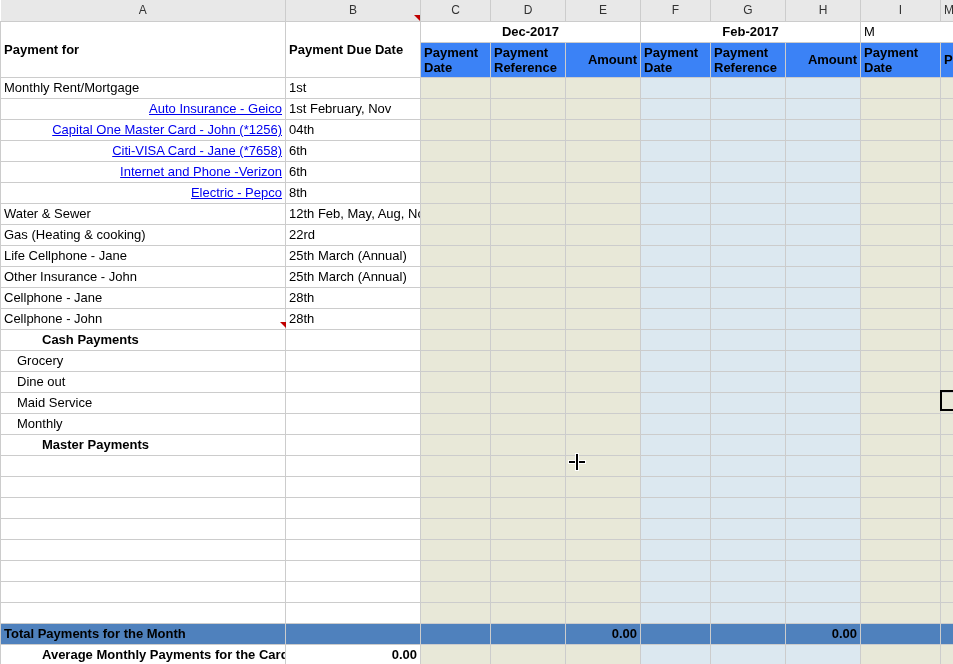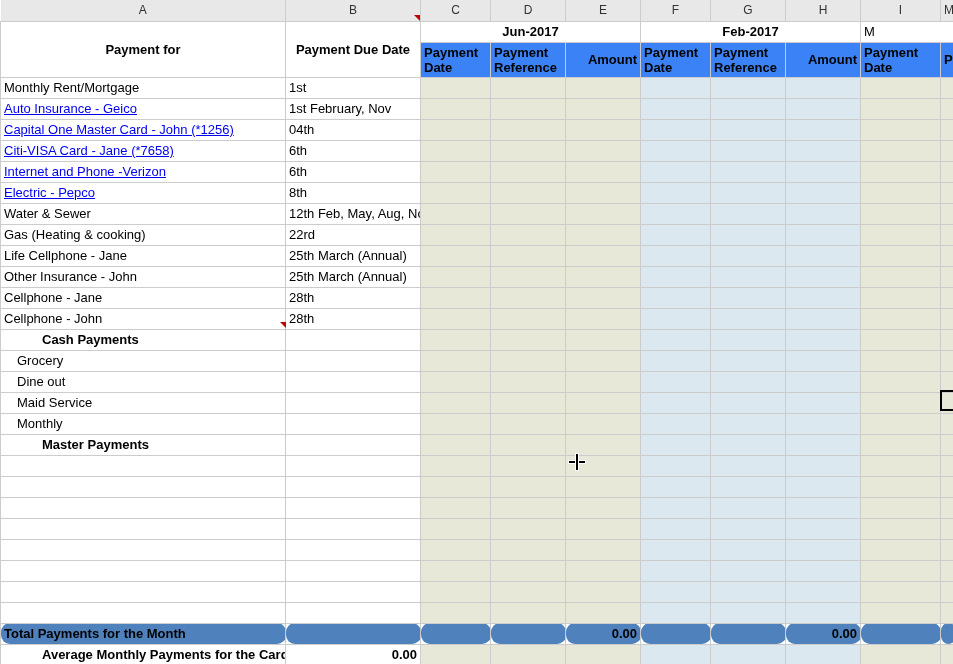--- a/index.html
+++ b/index.html
@@ -4,28 +4,28 @@
 <style>
 * { box-sizing: border-box; margin: 0; padding: 0; }
 body { font-family: Arial, sans-serif; font-size: 13px; background: #fff; overflow: hidden; }
 .sheet { position: relative; width: 953px; height: 664px; }
 table { border-collapse: collapse; width: 100%; table-layout: fixed; }
 td, th { border: 1px solid #ccc; height: 21px; padding: 2px 3px; overflow: hidden; white-space: nowrap; text-overflow: clip; vertical-align: middle; }
 
 .col-head-row td { background: #e8e8e8; text-align: center; font-size: 12px; color: #333; border-top: none; }
 .col-head-row td:first-child { border-left: none; }
 
-.header-merge { text-align: center; font-weight: bold; background: #fff; height: 33px; vertical-align: middle; }
+.header-merge { text-align: left; font-weight: bold; background: #fff; height: 33px; vertical-align: middle; }
 .sub-header { font-weight: bold; background: #3b82f6; vertical-align: middle; }
 .sub-header-tall { height: 33px; }
 .month-head { text-align: center; font-weight: bold; }
-.link { color: #0000EE; text-decoration: underline; cursor: pointer; }
+.link { color: #0000EE; text-decoration: underline; cursor: pointer; text-align: right; }
 .bold { font-weight: bold; padding-left: 41px; }
 .indent { padding-left: 16px; }
-.tot-row td { background: #4f81bd; font-weight: bold; color: #000; border-radius: 9px; }
+.tot-row td { background: #4f81bd; font-weight: bold; color: #000; }
 .tot-row .amt { text-align: right; }
 .num-right { text-align: right; font-weight: bold; }
 
 .bg-olive { background: #e8e8d8; }
 .bg-blue { background: #dce8f0; }
 
 .tri { position: absolute; width: 0; height: 0; border-style: solid; border-width: 0 6px 6px 0; border-color: transparent #c00000 transparent transparent; }
 
 .cursor-cross {
   position: absolute;
@@ -78,21 +78,21 @@
   <td>F</td>
   <td>G</td>
   <td>H</td>
   <td>I</td>
   <td>M</td>
 </tr>
 
 <tr>
   <td rowspan="2" class="header-merge">Payment for</td>
   <td rowspan="2" class="header-merge">Payment Due Date</td>
-  <td colspan="3" class="month-head">Jun-2017</td>
+  <td colspan="3" class="month-head">Dec-2017</td>
   <td colspan="3" class="month-head">Feb-2017</td>
   <td colspan="2" style="border-right:none"><span>M</span></td>
 </tr>
 <tr>
   <td class="sub-header sub-header-tall" style="white-space:normal;">Payment Date</td>
   <td class="sub-header sub-header-tall" style="white-space:normal;">Payment Reference</td>
   <td class="sub-header sub-header-tall" style="text-align:right;">Amount</td>
   <td class="sub-header sub-header-tall" style="white-space:normal;">Payment Date</td>
   <td class="sub-header sub-header-tall" style="white-space:normal;">Payment Reference</td>
   <td class="sub-header sub-header-tall" style="text-align:right;">Amount</td>

